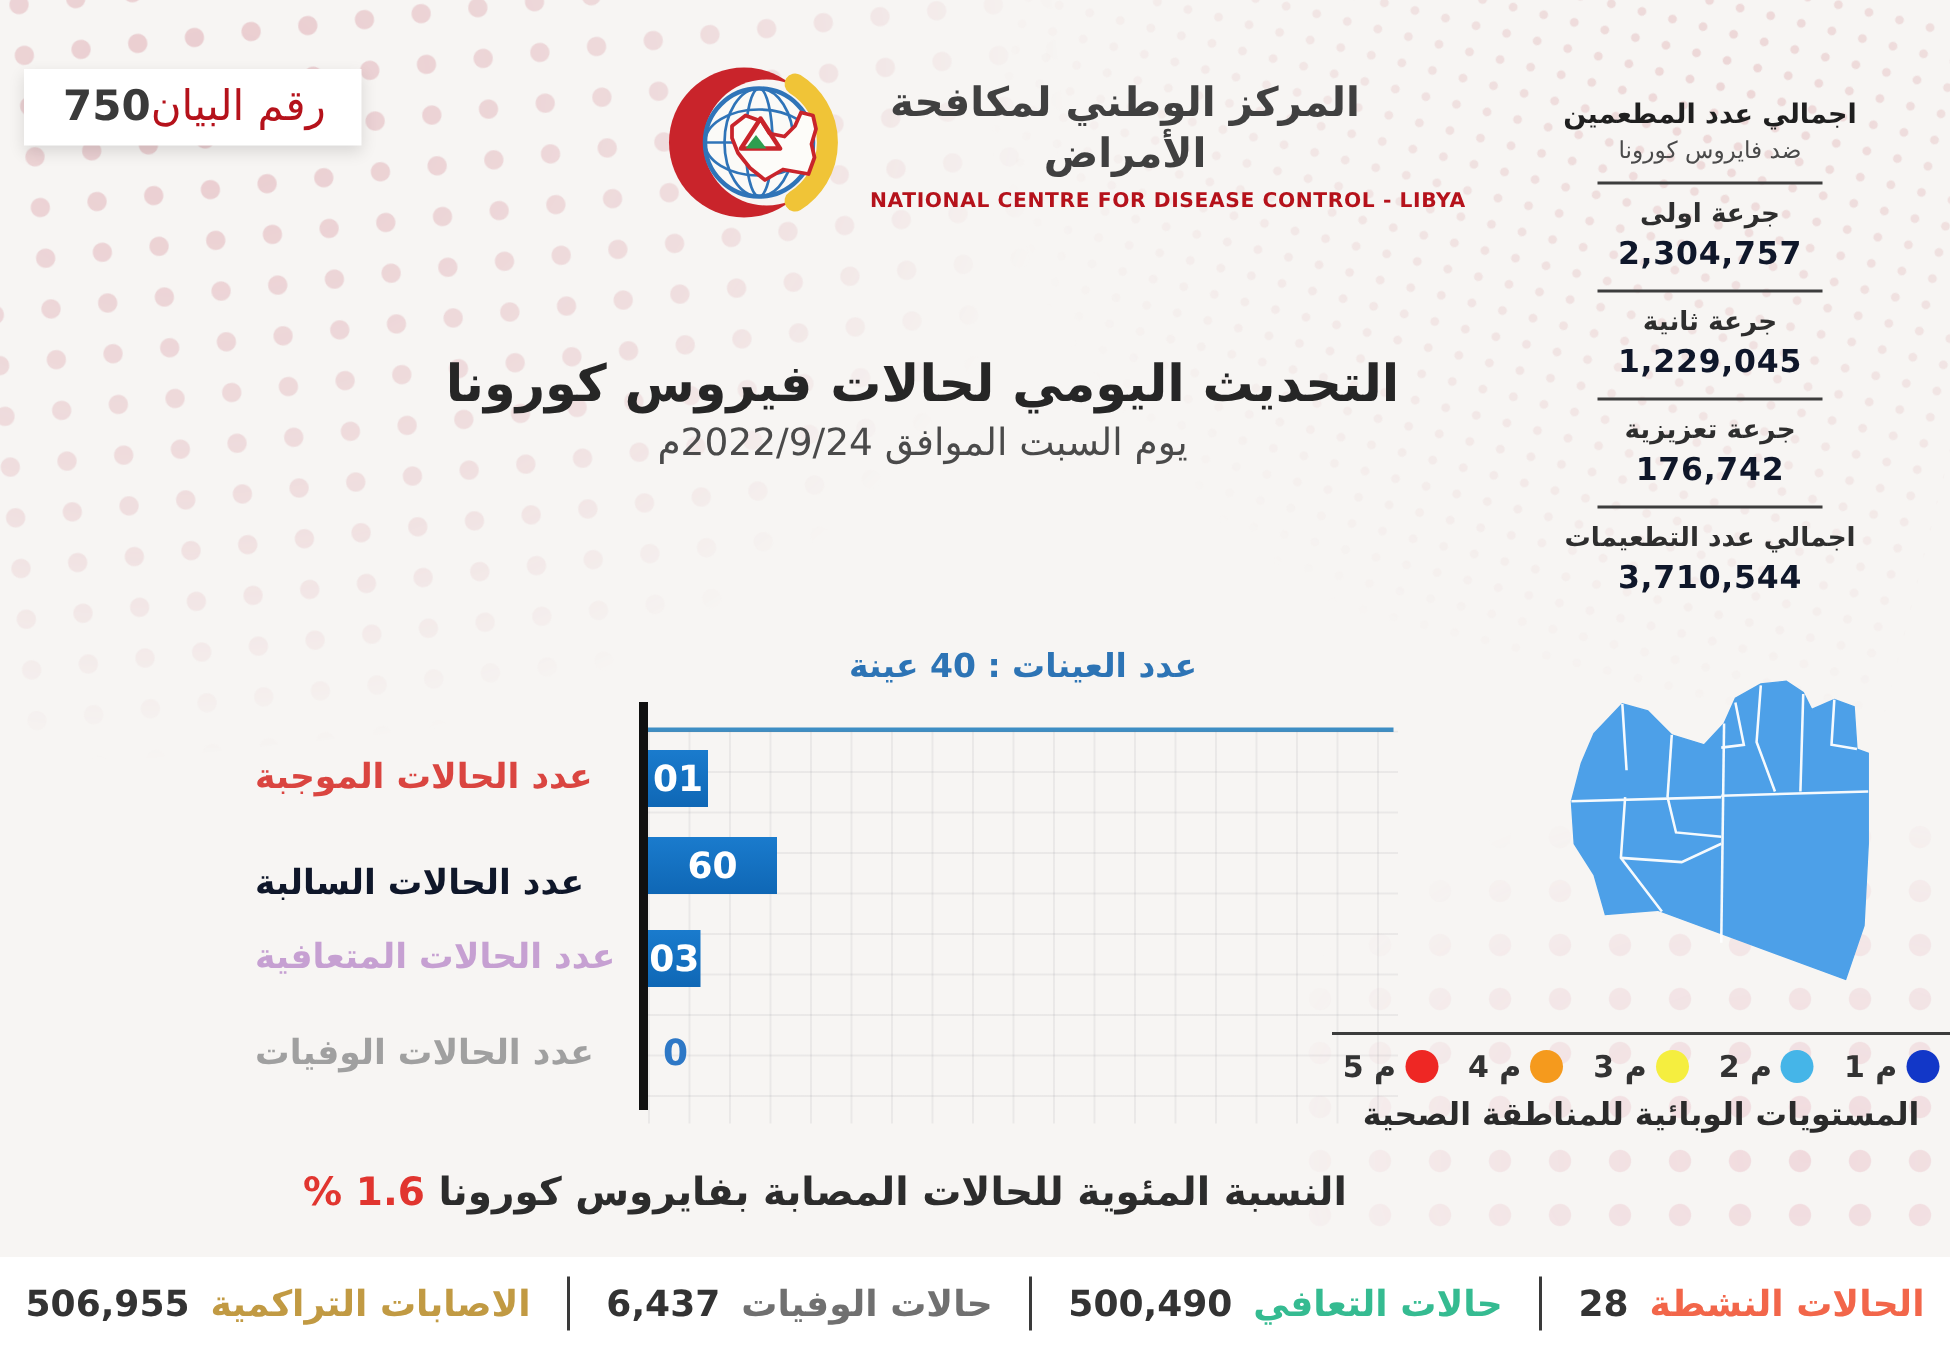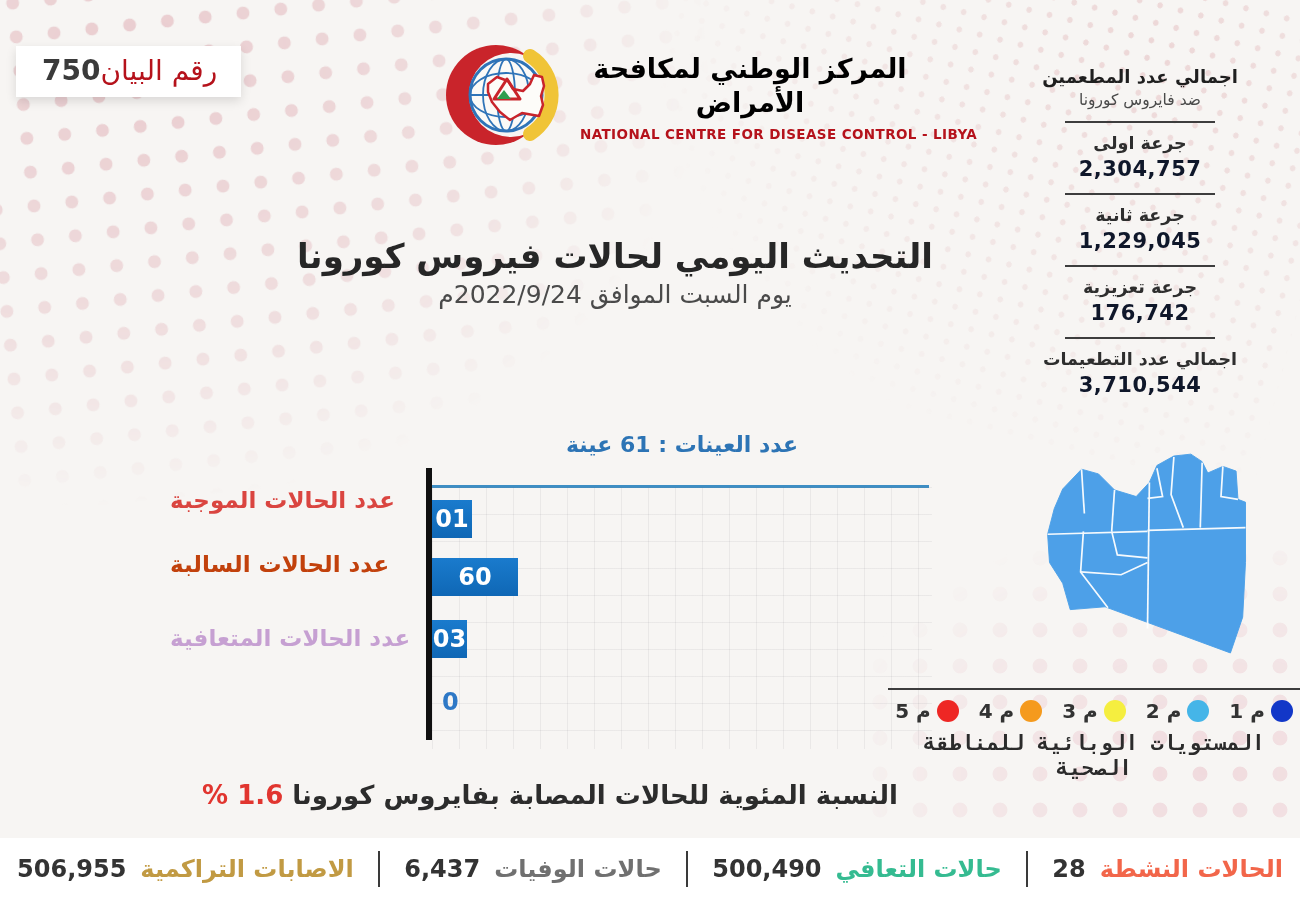--- a/index.html
+++ b/index.html
@@ -27,21 +27,21 @@
 
   
   .badge { position:absolute; left:16px; top:46px; background:#ffffff; padding:8px 24px 10px 26px;
     box-shadow:0 4px 10px rgba(0,0,0,.12); direction:rtl; white-space:nowrap; }
   .badge .b-label { color:#b5121b; font-weight:normal; font-size:28px; }
   .badge .b-num { color:#3a3a3a; font-weight:bold; font-size:28px; }
 
   
   .logo { position:absolute; left:444px; top:32px; display:flex; align-items:center; gap:14px; }
   .logo-text { width:340px; text-align:center; }
-  .logo-ar { color:#000000; font-weight:bold; font-size:27px; line-height:1.25; direction:rtl; }
+  .logo-ar { color:#404040; font-weight:bold; font-size:27px; line-height:1.25; direction:rtl; }
   .logo-en { color:#b5121b; font-weight:bold; font-size:13.5px; letter-spacing:.4px; margin-top:6px; white-space:nowrap; }
 
   
   .vax { position:absolute; left:1020px; top:66px; width:240px; text-align:center; direction:rtl; }
   .vax-title { font-size:18px; font-weight:bold; color:#1f1f1f; }
   .vax-sub { font-size:15.5px; color:#4a4a4a; margin-top:4px; }
   .vax-sep { width:150px; border-top:2px solid #3d3d3d; margin:12px auto 10px; }
   .vax-label { font-size:17.5px; color:#2e2e2e; font-weight:600; }
   .vax-value { font-size:21px; color:#0f172a; font-weight:bold; margin-top:4px; letter-spacing:.5px; }
 
@@ -55,22 +55,22 @@
   .chart-title { position:absolute; left:282px; top:0; width:500px; text-align:center;
     color:#2d74b5; font-size:22px; font-weight:bold; direction:rtl; }
   .plot { position:absolute; left:282px; top:55px; width:500px; height:262px;
     background-image:linear-gradient(rgba(120,120,130,.10) 1px, transparent 1px),
                      linear-gradient(90deg, rgba(120,120,130,.10) 1px, transparent 1px);
     background-size:27px 27px; }
   .topline { position:absolute; left:282px; top:53px; width:497px; height:3px; background:#3e8ec4; }
   .vaxis { position:absolute; left:276px; top:36px; width:6px; height:272px; background:#101010; }
   .row-label { position:absolute; width:270px; display:flex; align-items:center; justify-content:flex-end;
     height:40px; font-size:23px; font-weight:bold; direction:rtl; padding-left:14px; }
-  .lbl-0 { color:#da4540; top:48px;  left:6px; }
-  .lbl-1 { color:#c2410c; top:112px; left:6px; }
+  .lbl-0 { color:#da4540; top:66px;  left:6px; }
+  .lbl-1 { color:#0f172a; top:137px; left:6px; }
   .lbl-2 { color:#c6a0d2; top:186px; left:6px; }
   .lbl-3 { color:#a0a0a0; top:250px; left:6px; }
   .bar { position:absolute; height:38px; background:linear-gradient(180deg,#1a7bcd,#0f67b5);
     display:flex; align-items:center; justify-content:center;
     color:#ffffff; font-size:24px; font-weight:bold; }
   .bar-0 { left:282px; top:68px;  width:40px; }
   .bar-1 { left:282px; top:126px; width:86px; }
   .bar-2 { left:282px; top:188px; width:35px; }
   .zero-val { position:absolute; left:292px; top:250px; height:40px; display:flex; align-items:center;
     color:#2e78c6; font-size:24px; font-weight:bold; }
@@ -83,21 +83,21 @@
   
   .map-block { position:absolute; left:1000px; top:440px; width:295px; height:245px; }
   .legend { position:absolute; left:888px; top:688px; width:412px; }
   .legend-rule { border-top:2px solid #3c3c3c; }
   .legend-row { display:flex; direction:rtl; justify-content:center; align-items:center; gap:20px; margin-top:9px; }
   .legend-item { display:flex; direction:rtl; align-items:center; gap:6px;
     font-size:20px; font-weight:bold; color:#333; white-space:nowrap; }
   .legend-dot { width:22px; height:22px; border-radius:50%; display:inline-block; }
   .ld-0 { background:#1237c8; } .ld-1 { background:#45b5e8; } .ld-2 { background:#f5ee3f; }
   .ld-3 { background:#f59a1d; } .ld-4 { background:#ee2724; }
-  .legend-caption { text-align:center; font-size:21px; font-weight:bold; color:#2b2b2b; margin-top:8px; direction:rtl;font-family:Liberation Mono, monospace; }
+  .legend-caption { text-align:center; font-size:21px; font-weight:bold; color:#2b2b2b; margin-top:8px; direction:rtl; }
 
   
   .footer { position:absolute; left:0; bottom:0; width:1300px; height:62px; background:#ffffff;
     display:flex; direction:rtl; align-items:center; justify-content:center; gap:24px; }
   .f-item { display:flex; direction:rtl; align-items:center; gap:14px; white-space:nowrap; }
   .f-label { font-size:24px; font-weight:bold; }
   .f-value { font-size:24px; font-weight:bold; color:#333333; }
   .fl-0 { color:#f2664a; } .fl-1 { color:#35bb91; } .fl-2 { color:#707070;text-align:right; } .fl-3 { color:#c19a43; }
   .f-div { width:2.5px; height:36px; background:#3a3a3a; }
 </style>
@@ -154,28 +154,29 @@
     <div class="vax-label">اجمالي عدد التطعيمات</div>
     <div class="vax-value">3,710,544</div>
   </div>
 
   <div class="main-title">
     <div class="t1">التحديث اليومي لحالات فيروس كورونا</div>
     <div class="t2">يوم السبت الموافق  2022/9/24م</div>
   </div>
 
   <div class="chart">
-    <div class="chart-title">عدد العينات : 61 عينة</div>
+    <div class="chart-title">عدد العينات : 40 عينة</div>
     <div class="topline"></div>
     <div class="plot"></div>
     <div class="vaxis"></div>
 
     <div class="row-label lbl-0">عدد الحالات الموجبة</div>
     <div class="row-label lbl-1">عدد الحالات السالبة</div>
     <div class="row-label lbl-2">عدد الحالات المتعافية</div>
+    <div class="row-label lbl-3">عدد الحالات الوفيات</div>
 
     <div class="bar bar-0">01</div>
     <div class="bar bar-1">60</div>
     <div class="bar bar-2">03</div>
     <div class="zero-val">0</div>
   </div>
 
   <div class="pct">
     <span>النسبة المئوية للحالات المصابة بفايروس كورونا</span>
     <span class="red">1.6</span>

